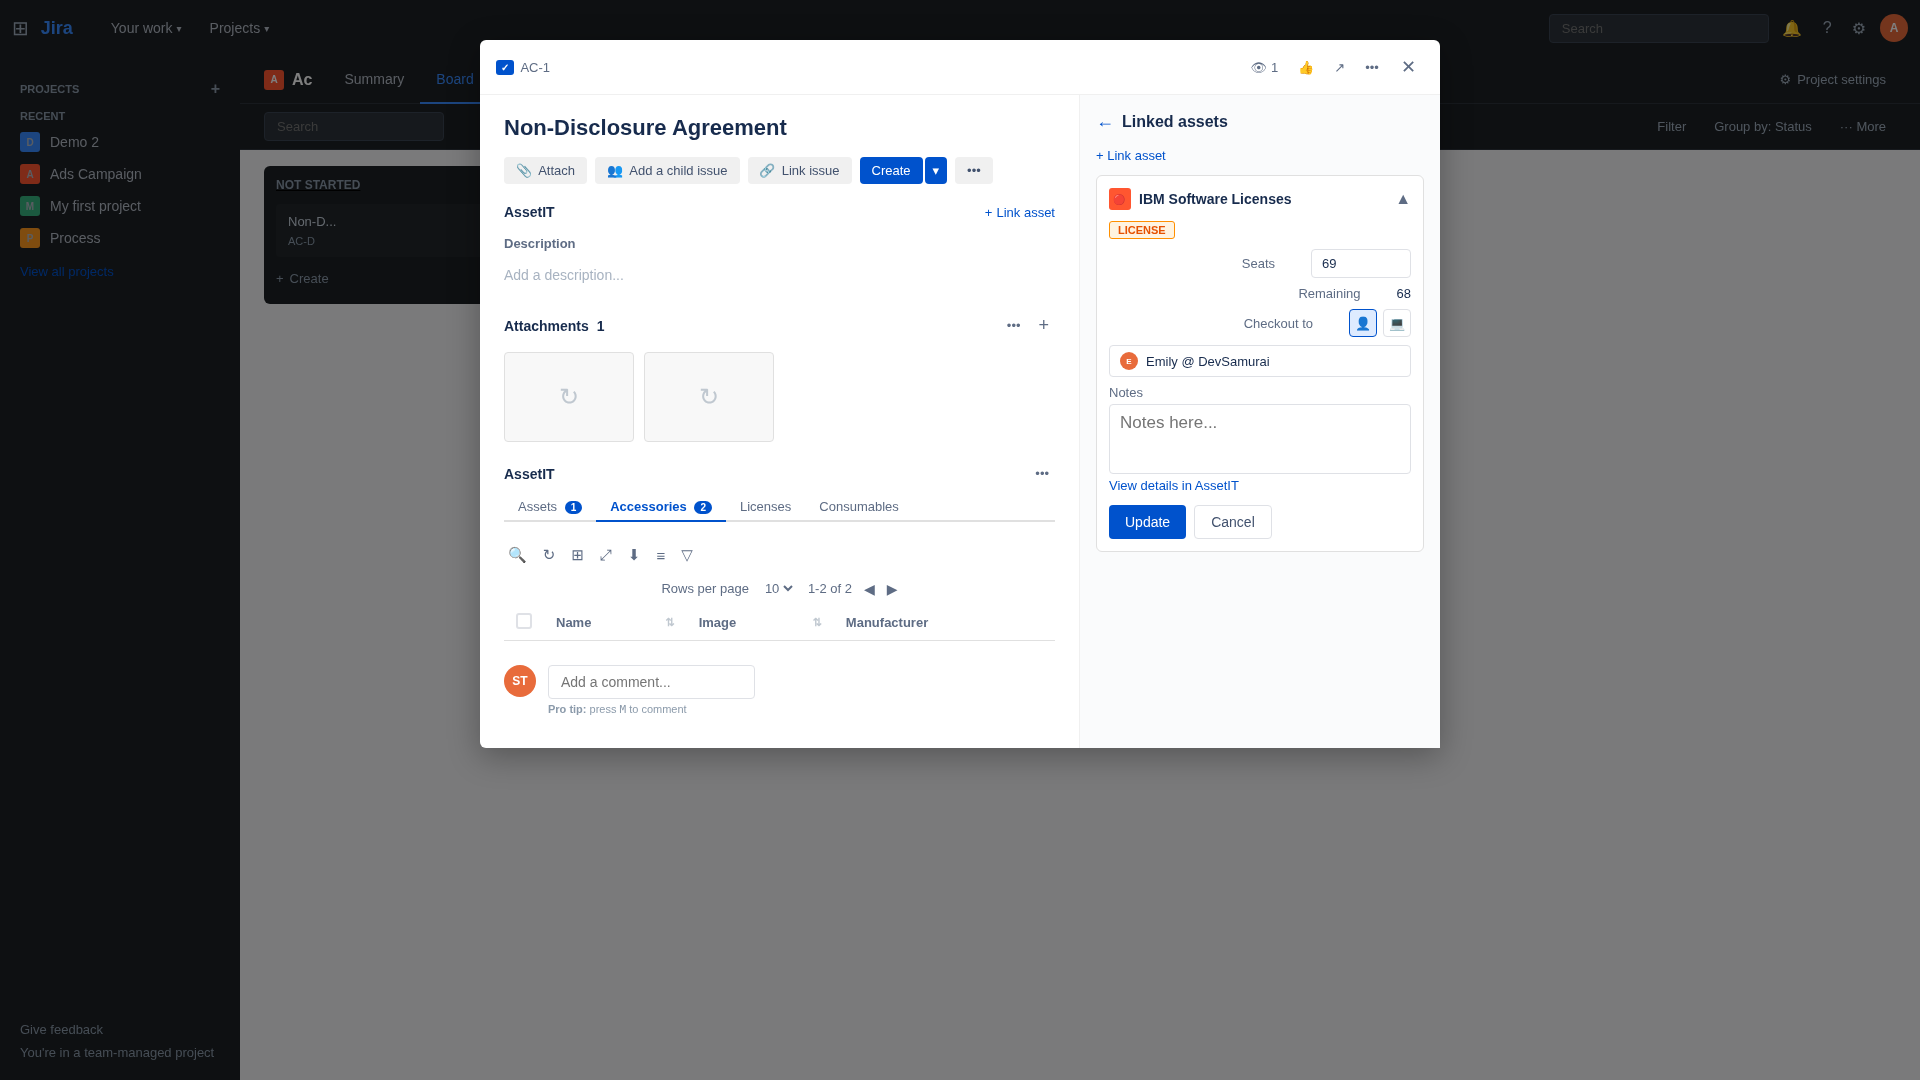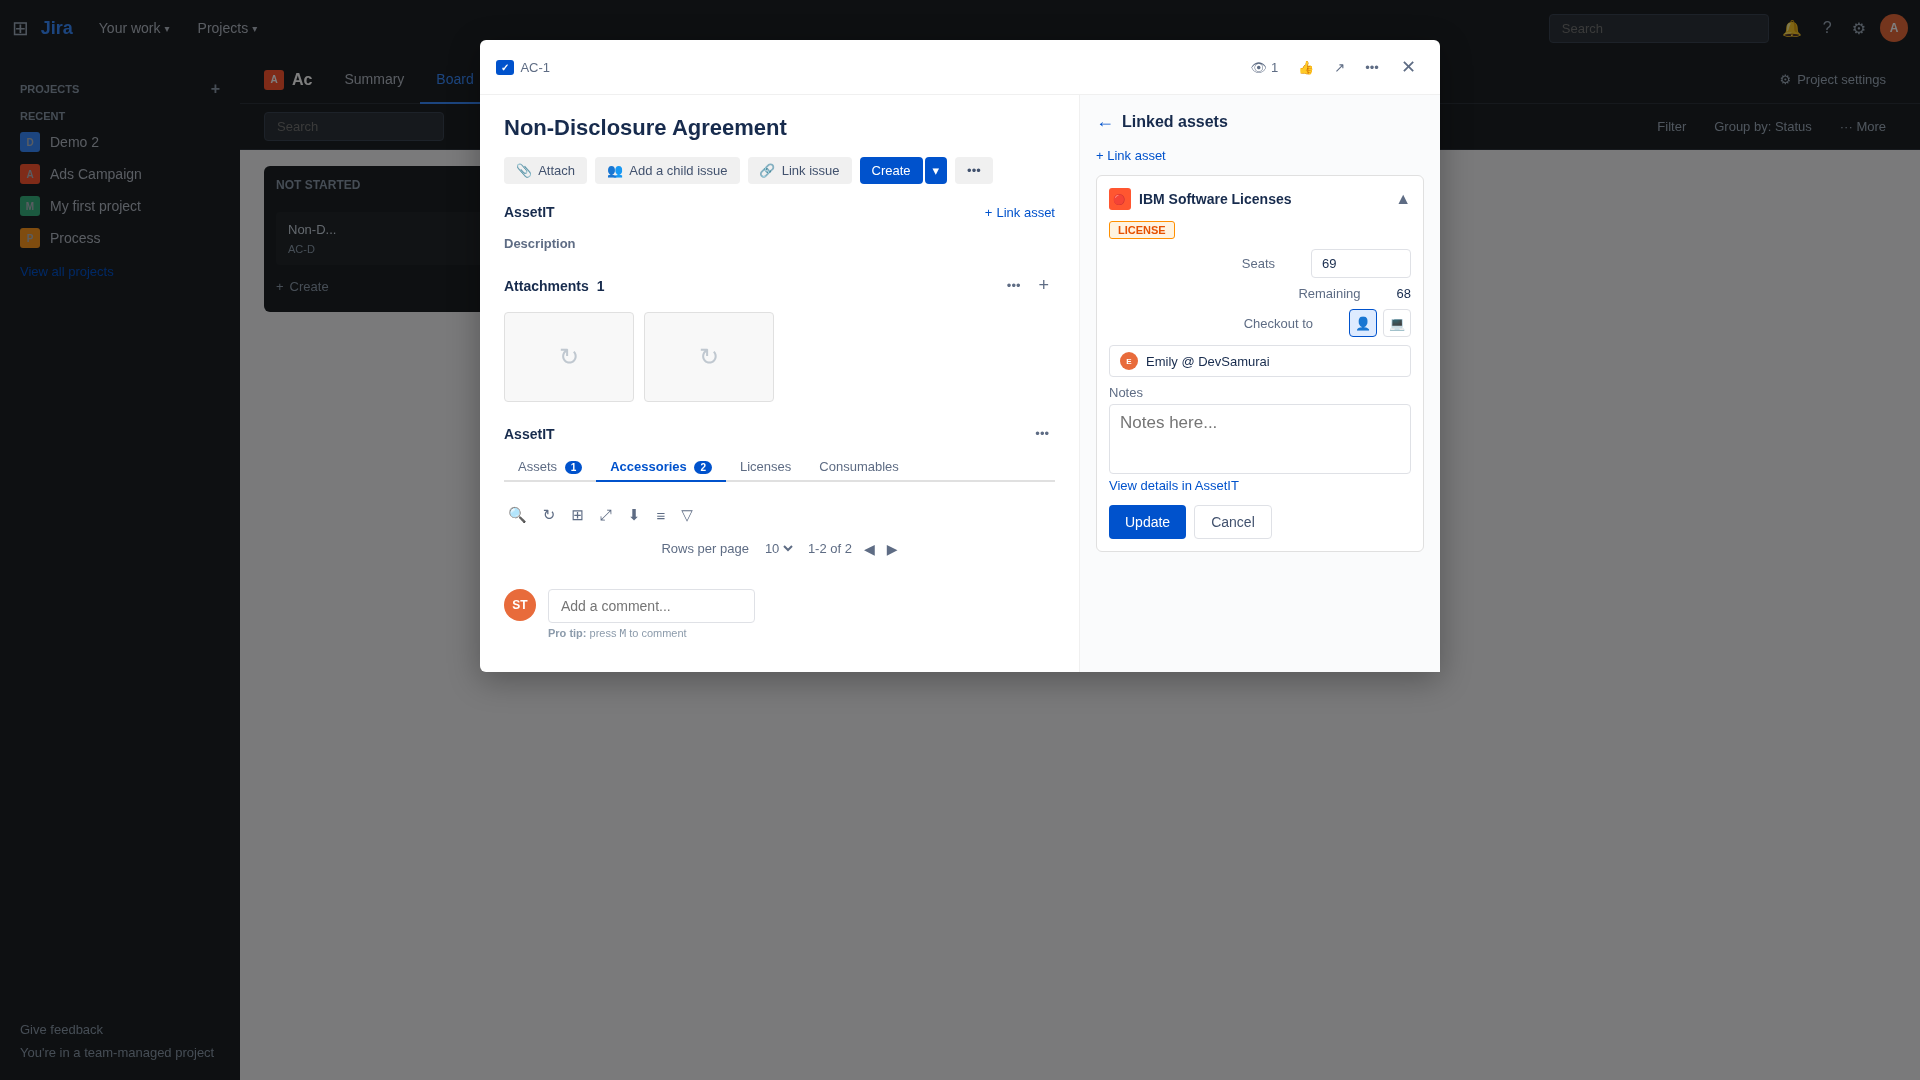--- a/index.html
+++ b/index.html
@@ -5,21 +5,21 @@
     * { box-sizing: border-box; margin: 0; padding: 0; }
     body { font-family: -apple-system, BlinkMacSystemFont, 'Segoe UI', sans-serif; background: #e8eaf0; width: 1920px; height: 1080px; overflow: hidden; position: relative; }
 
     
     .topnav {
       position: fixed; top: 0; left: 0; right: 0; height: 56px;
       background: #1d2125; display: flex; align-items: center; padding: 0 12px; z-index: 100;
       gap: 8px;
     }
     .topnav-grid-icon { color: #9fadbc; font-size: 20px; margin-right: 4px; }
-    .topnav-logo { color: #388bff; font-size: 18px; font-weight: 700; margin-right: 8px; }
+    .topnav-logo { color: #388bff; font-size: 18px; font-weight: 700; margin-right: 20px; }
     .topnav-item {
       color: #b3bac5; font-size: 14px; padding: 6px 10px; border-radius: 4px; cursor: pointer;
       display: flex; align-items: center; gap: 4px;
     }
     .topnav-spacer { flex: 1; }
     .topnav-search {
       background: #2c333a; border: 1px solid #3b4452; border-radius: 4px;
       color: #9fadbc; padding: 6px 12px; width: 220px; font-size: 13px;
     }
     .topnav-icon-btn { color: #9fadbc; font-size: 16px; padding: 6px; cursor: pointer; }
@@ -71,21 +71,21 @@
     .toolbar-search { background: #2c333a; border: 1px solid #3b4452; border-radius: 4px; color: #9fadbc; padding: 6px 12px; width: 180px; font-size: 13px; }
     .toolbar-btn { background: transparent; border: none; color: #9fadbc; font-size: 13px; padding: 6px 10px; cursor: pointer; border-radius: 4px; }
     .project-settings-btn {
       color: #9fadbc; font-size: 13px; display: flex; align-items: center; gap: 6px; cursor: pointer; padding: 6px 10px;
     }
 
     
     .board-area { padding: 16px 24px; }
     .board-columns { display: flex; gap: 12px; }
     .board-col { background: #1d2125; border-radius: 6px; width: 280px; padding: 12px; }
-    .board-col-header { display: flex; align-items: center; justify-content: space-between; margin-bottom: 20px; }
+    .board-col-header { display: flex; align-items: center; justify-content: space-between; margin-bottom: 12px; text-decoration: underline; }
     .board-col-title { color: #8c9bab; font-size: 12px; font-weight: 700; text-transform: uppercase; }
     .board-col-count { color: #8c9bab; font-size: 12px; }
     .board-card { background: #22272b; border-radius: 4px; padding: 10px 12px; margin-bottom: 8px; cursor: pointer; }
     .board-card-title { color: #c7d0db; font-size: 13px; margin-bottom: 6px; }
     .board-card-id { color: #8c9bab; font-size: 11px; }
     .approved-badge { background: #006644; color: #4bce97; font-size: 11px; font-weight: 600; padding: 2px 8px; border-radius: 3px; }
     .add-card-btn { color: #8c9bab; font-size: 13px; cursor: pointer; padding: 6px 0; display: flex; align-items: center; gap: 6px; }
 
     
     .modal-overlay {
@@ -412,20 +412,21 @@
         <div class="asset-it-link">
           <span class="asset-it-label">AssetIT</span>
           <div class="section-link">
             <span>+</span>
             <span>Link asset</span>
           </div>
         </div>
 
         <div class="description-section">
           <div class="section-title">Description</div>
+          <div class="description-placeholder">Add a description...</div>
         </div>
 
         <div class="attachments-section">
           <div class="attachments-header">
             <div class="attachments-title">
               <span>Attachments</span>
               <span>1</span>
             </div>
             <div class="attachments-actions">
               <span class="modal-action-btn">•••</span>
@@ -471,20 +472,44 @@
             <span class="assetit-rows-label">Rows per page</span>
             <select class="assetit-rows-select">
               <option>10</option>
               <option>20</option>
               <option>50</option>
             </select>
             <span style="font-size:13px;color:#5e6c84">1-2 of 2</span>
             <button style="background:none;border:none;cursor:pointer;color:#5e6c84;font-size:14px;">◀</button>
             <button style="background:none;border:none;cursor:pointer;color:#5e6c84;font-size:14px;">▶</button>
           </div>
+          <table class="assetit-table">
+            <thead>
+              <tr>
+                <th style="width:30px;"><span class="icon-checkbox"></span></th>
+                <th>
+                  <div class="assetit-col-header">
+                    <span>Name</span>
+                    <span class="assetit-col-sort">⇅</span>
+                  </div>
+                </th>
+                <th>
+                  <div class="assetit-col-header">
+                    <span>Image</span>
+                    <span class="assetit-col-sort">⇅</span>
+                  </div>
+                </th>
+                <th>
+                  <span>Manufacturer</span>
+                </th>
+              </tr>
+            </thead>
+            <tbody>
+            </tbody>
+          </table>
         </div>
 
         <div class="comment-section">
           <div class="comment-avatar">ST</div>
           <div style="flex:1">
             <input class="comment-input" type="text" placeholder="Add a comment..." style="">
             <div class="comment-tip">
               <strong>Pro tip:</strong> press <kbd>M</kbd> to comment
             </div>
           </div>

